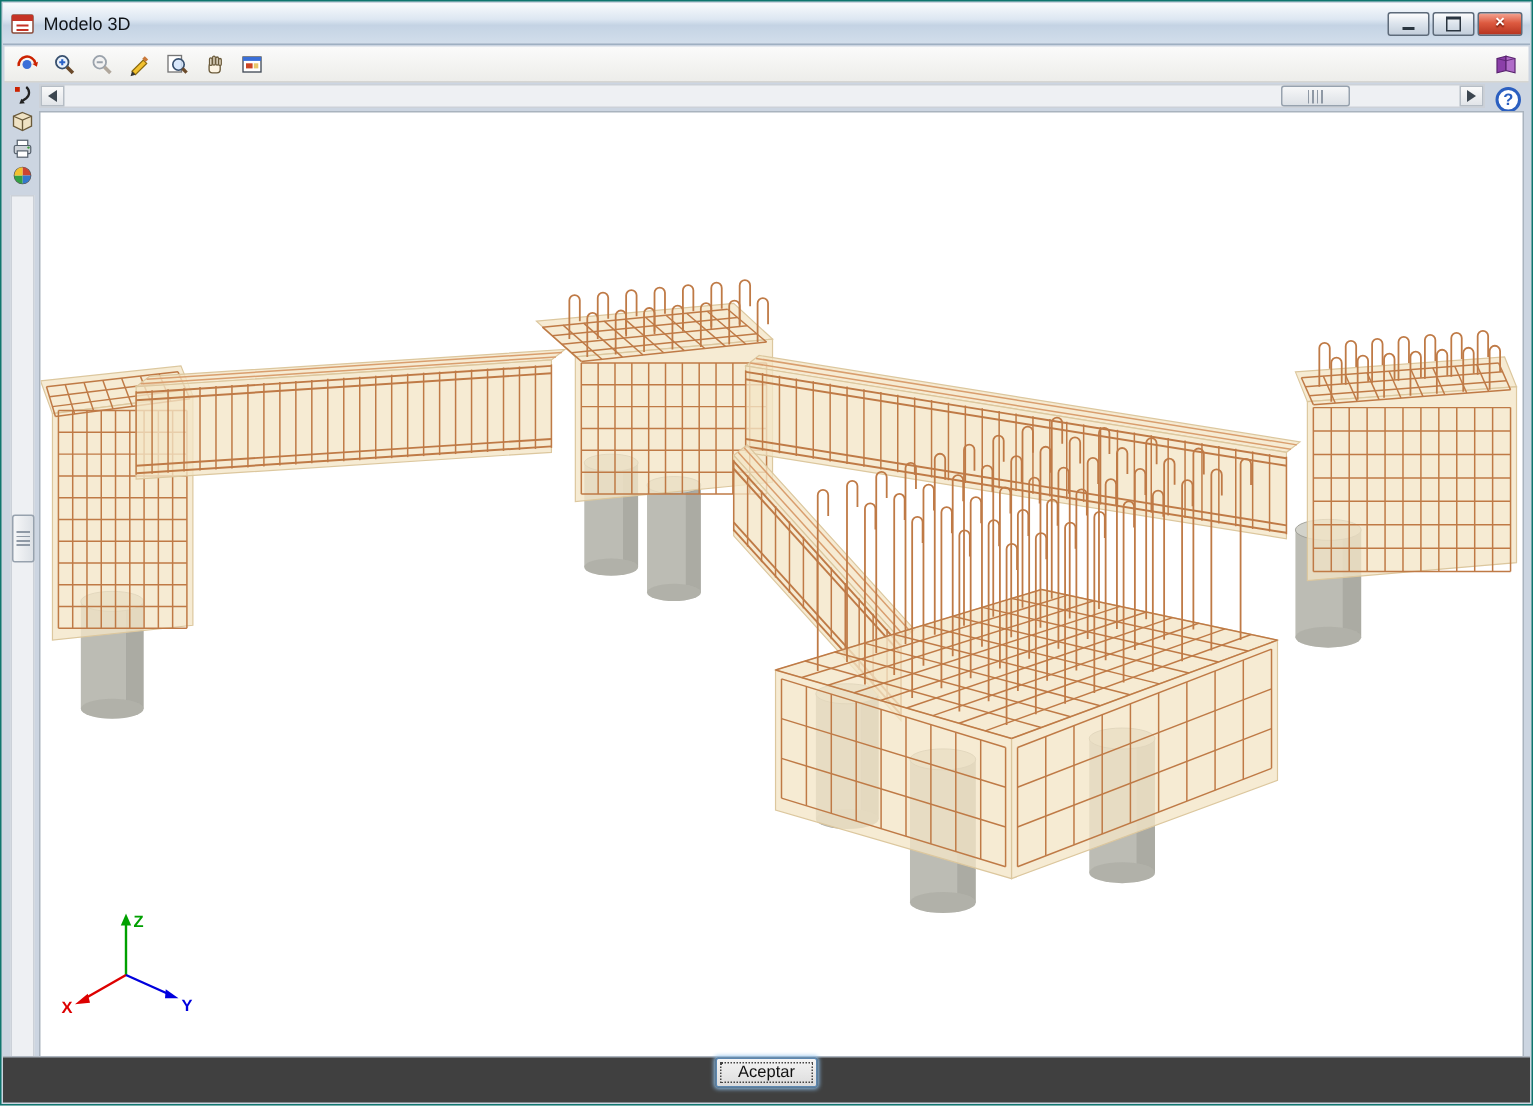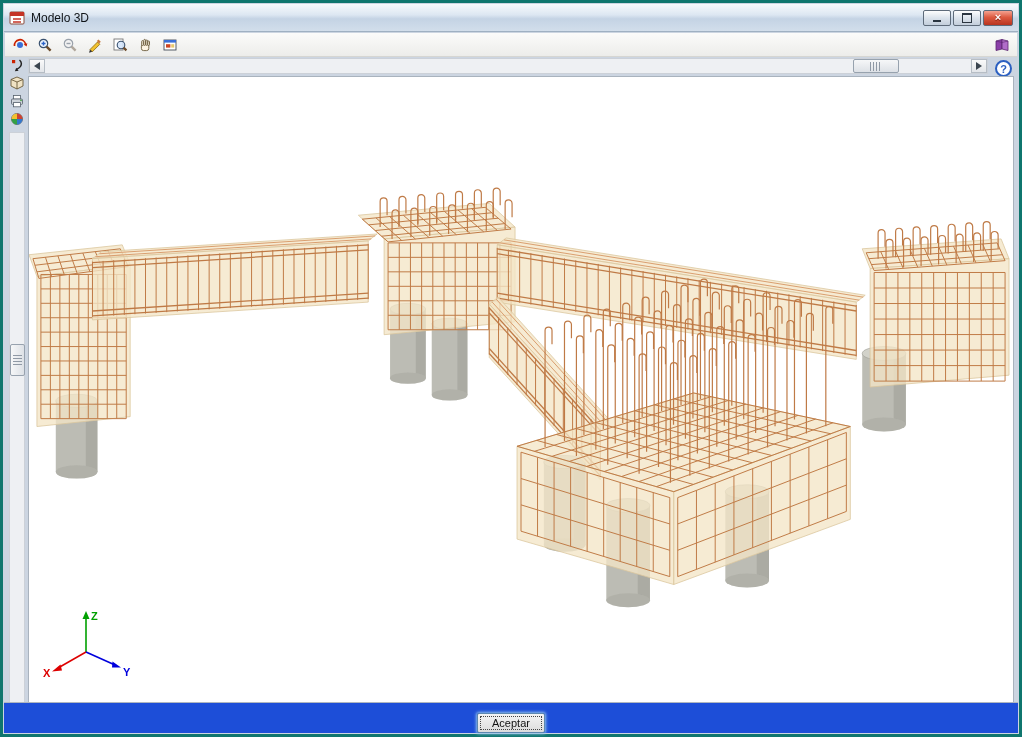--- a/index.html
+++ b/index.html
@@ -1,17 +1,17 @@
 <!DOCTYPE html>
 <html><head>
 <meta charset="utf-8">
 <style>
   html,body{margin:0;padding:0;width:1022px;height:737px;overflow:hidden;
     font-family:"Liberation Sans",sans-serif;background:#fff;}
-  .window{position:absolute;inset:0;border:3px solid #0f766e;background:#ccd5e1;box-sizing:border-box;}
+  .window{position:absolute;inset:0;border:1px solid #0f766e;background:#ccd5e1;box-sizing:border-box;}
   
   .titlebar{position:absolute;top:1px;left:1px;right:1px;height:28px;
     background:linear-gradient(180deg,#f8fafc 0%,#dde7f2 40%,#c4d3e4 55%,#d2deeb 100%);
     border-bottom:1px solid #9fb0c2;display:flex;align-items:center;padding:0 5px;box-sizing:border-box;}
   .app-icon{width:16px;height:16px;margin-right:6px;flex:none;}
   .title{font-size:12px;color:#101418;}
   .tb-spacer{flex:1;}
   .win-btn{width:28px;height:16px;margin-left:2px;border:1px solid #5e6b7a;border-radius:2px;
     background:linear-gradient(180deg,#fdfdfd,#dbe3ec 50%,#c3cedb);display:flex;align-items:center;justify-content:center;
     padding:0;cursor:default;}
@@ -44,22 +44,22 @@
     border:1px solid #97a2ae;border-radius:2px;box-sizing:border-box;display:flex;align-items:center;justify-content:center;}
   .hgrip{width:11px;height:9px;background:repeating-linear-gradient(90deg,#8f99a5 0 1px,transparent 1px 3px);}
   .help-btn{position:absolute;right:2px;top:2px;width:17px;height:17px;border-radius:50%;border:2px solid #2b5fc0;
     background:#fff;color:#2b5fc0;font-size:11px;font-weight:bold;display:flex;align-items:center;justify-content:center;
     padding:0;box-sizing:border-box;}
   .canvas{position:absolute;left:20px;top:18px;right:0;bottom:0;background:#fff;border:1px solid #a9b3be;box-sizing:border-box;overflow:hidden;}
   .canvas>svg.scene{position:absolute;inset:0;width:100%;height:100%;}
   .axis{position:absolute;left:12px;top:530px;width:100px;height:80px;}
   .axis text{font-size:11px;font-weight:bold;}
   
-  .footer{position:absolute;left:1px;right:1px;bottom:1px;height:30px;background:#1d4ed8;border-top:1px solid #aeb6c0;
-    display:flex;align-items:flex-end;justify-content:center;}
+  .footer{position:absolute;left:1px;right:1px;bottom:1px;height:30px;background:#404040;border-top:1px solid #aeb6c0;
+    display:flex;align-items:flex-start;justify-content:center;}
   .accept{font-family:"Liberation Sans",sans-serif;font-size:11px;color:#111;padding:3px 14px;
     border:1px solid #5c87b0;border-radius:2px;background:linear-gradient(180deg,#f4f4f4,#dcdcdc);
     box-shadow:0 0 3px 1px #8fc0ea;outline:1px dotted #444;outline-offset:-4px;}
 </style>
 </head>
 <body>
 
 <div class="window">
 
   <div class="titlebar">

